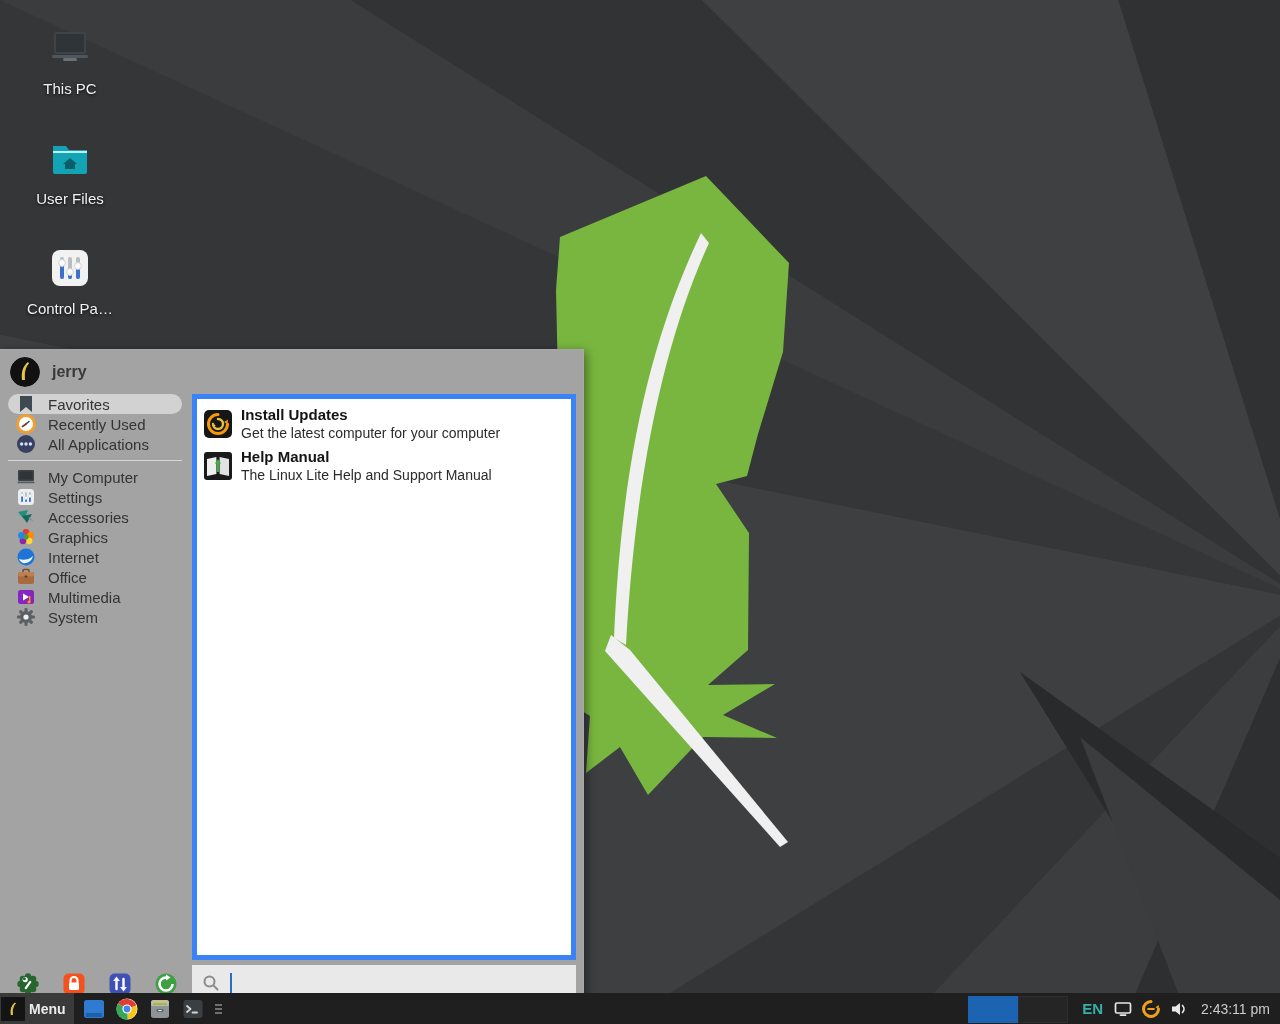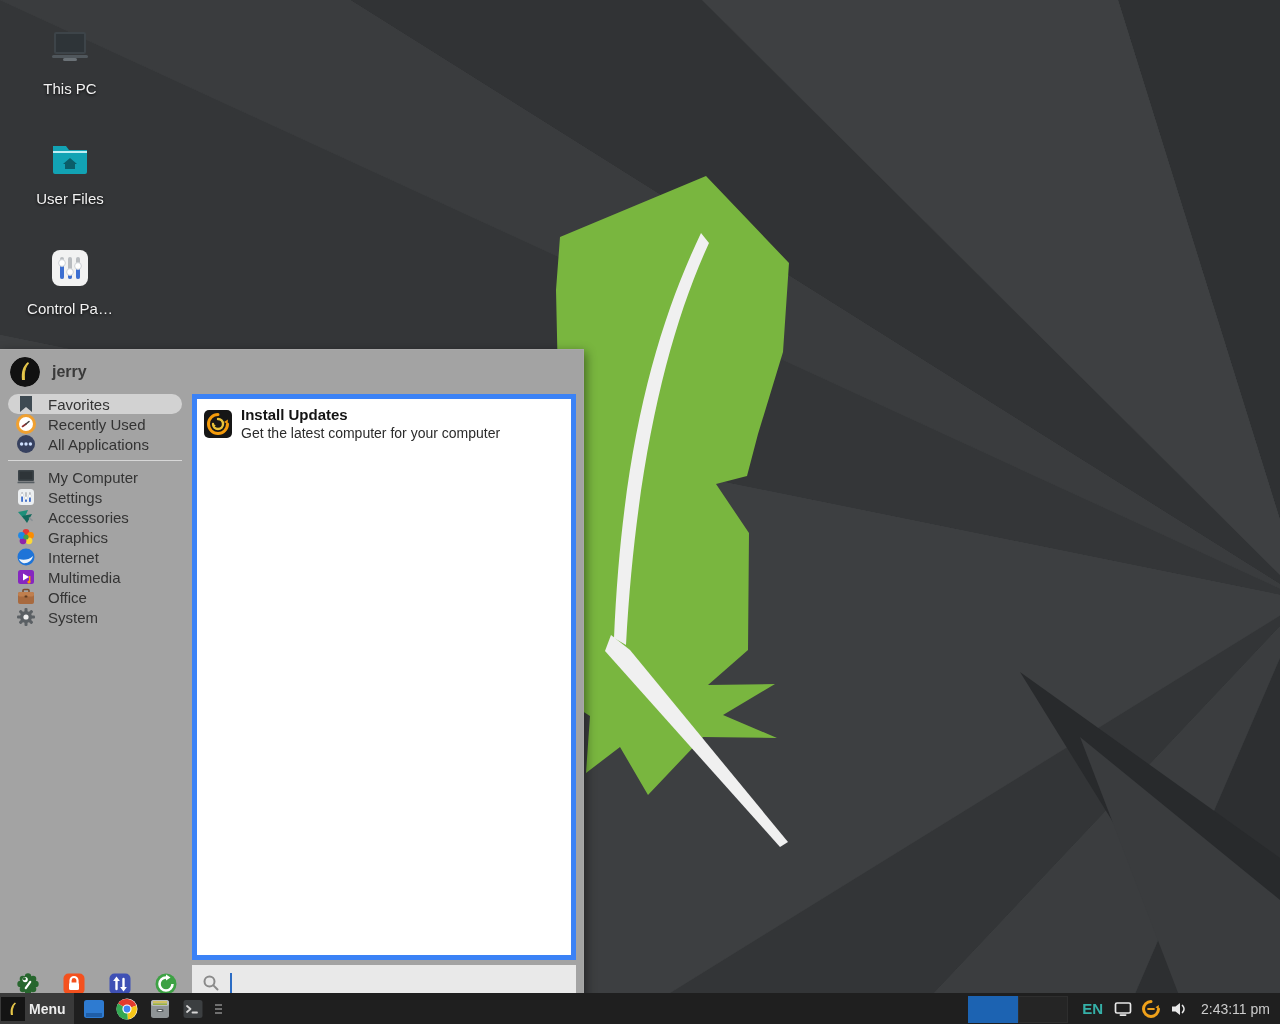--- a/index.html
+++ b/index.html
@@ -228,36 +228,36 @@
       <div class="side-item">
         <svg class="si-icon" viewBox="0 0 20 20">
           <circle cx="10" cy="10" r="8.5" fill="#1e74d8"></circle>
           <path d="M3,12 C7,13.5 13,13 17,9 C16,14 11,17 7,16 C5,15 3.6,13.7 3,12 Z" fill="#ffffff" opacity="0.92"></path>
         </svg>
         <span class="si-label">Internet</span>
       </div>
 
       <div class="side-item">
         <svg class="si-icon" viewBox="0 0 20 20">
+          <rect x="7" y="2.5" width="6" height="4" rx="1" fill="none" stroke="#7a4a2b" stroke-width="1.6"></rect>
+          <rect x="2" y="5" width="16" height="12" rx="2" fill="#a86a3f"></rect>
+          <rect x="2" y="5" width="16" height="4.5" rx="2" fill="#c07f4e"></rect>
+          <rect x="8.6" y="8.4" width="2.8" height="2.2" rx="0.6" fill="#5e3a1f"></rect>
+        </svg>
+        <span class="si-label">Office</span>
+      </div>
+
+      <div class="side-item">
+        <svg class="si-icon" viewBox="0 0 20 20">
           <rect x="2" y="3" width="16" height="14" rx="2.5" fill="#8626c0"></rect>
           <path d="M7,6.5 L13,10 L7,13.5 Z" fill="#ffffff"></path>
           <rect x="13" y="9" width="1.4" height="6" fill="#ff9800"></rect>
           <circle cx="13" cy="15" r="1.6" fill="#ff9800"></circle>
         </svg>
         <span class="si-label">Multimedia</span>
-      </div>
-
-      <div class="side-item">
-        <svg class="si-icon" viewBox="0 0 20 20">
-          <rect x="7" y="2.5" width="6" height="4" rx="1" fill="none" stroke="#7a4a2b" stroke-width="1.6"></rect>
-          <rect x="2" y="5" width="16" height="12" rx="2" fill="#a86a3f"></rect>
-          <rect x="2" y="5" width="16" height="4.5" rx="2" fill="#c07f4e"></rect>
-          <rect x="8.6" y="8.4" width="2.8" height="2.2" rx="0.6" fill="#5e3a1f"></rect>
-        </svg>
-        <span class="si-label">Office</span>
       </div>
 
       <div class="side-item">
         <svg class="si-icon" viewBox="0 0 20 20">
           <g fill="#5b6064">
             <rect x="8.5" y="1" width="3" height="4.5" rx="1"></rect>
             <rect x="8.5" y="14.5" width="3" height="4.5" rx="1"></rect>
             <rect x="1" y="8.5" width="4.5" height="3" rx="1"></rect>
             <rect x="14.5" y="8.5" width="4.5" height="3" rx="1"></rect>
             <rect x="8.5" y="1" width="3" height="4.5" rx="1" transform="rotate(45 10 10)"></rect>
@@ -281,20 +281,33 @@
           <path d="M24.5,15 l-3.4,-2 l3.8,-2.4 Z" fill="#f49b0b"></path>
           <path d="M15,10 A5,5 0 1 1 10,15" fill="none" stroke="#e8c23a" stroke-width="2.4" stroke-linecap="round"></path>
           <path d="M10,15 l2.8,1.4 l-3,2.2 Z" fill="#e8c23a"></path>
         </svg>
         <div class="ar-text">
           <div class="ar-title">Install Updates</div>
           <div class="ar-sub">Get the latest computer for your computer</div>
         </div>
       </div>
 
+      <div class="app-row">
+        <svg class="ar-icon" viewBox="0 0 30 30">
+          <rect x="1" y="1" width="28" height="28" rx="3" fill="#1a1a1a"></rect>
+          <path d="M4,8 L13.4,6 L13.4,23 L4,25 Z" fill="#efefef"></path>
+          <path d="M26,8 L16.6,6 L16.6,23 L26,25 Z" fill="#e2e2e2"></path>
+          <path d="M15,21 L15,11" stroke="#3fae49" stroke-width="2.4"></path>
+          <path d="M15,8 l3.2,4.6 h-6.4 Z" fill="#3fae49"></path>
+        </svg>
+        <div class="ar-text">
+          <div class="ar-title">Help Manual</div>
+          <div class="ar-sub">The Linux Lite Help and Support Manual</div>
+        </div>
+      </div>
     </div>
 
     <div class="actions-row">
       <svg class="action-btn" viewBox="0 0 24 24">
         <g fill="#27662e">
           <circle cx="12" cy="4.5" r="3.2"></circle>
             <circle cx="19.5" cy="12" r="3.2"></circle>
           <circle cx="12" cy="19.5" r="3.2"></circle>
             <circle cx="4.5" cy="12" r="3.2"></circle>
           <circle cx="6.9" cy="6.9" r="3.2"></circle>

